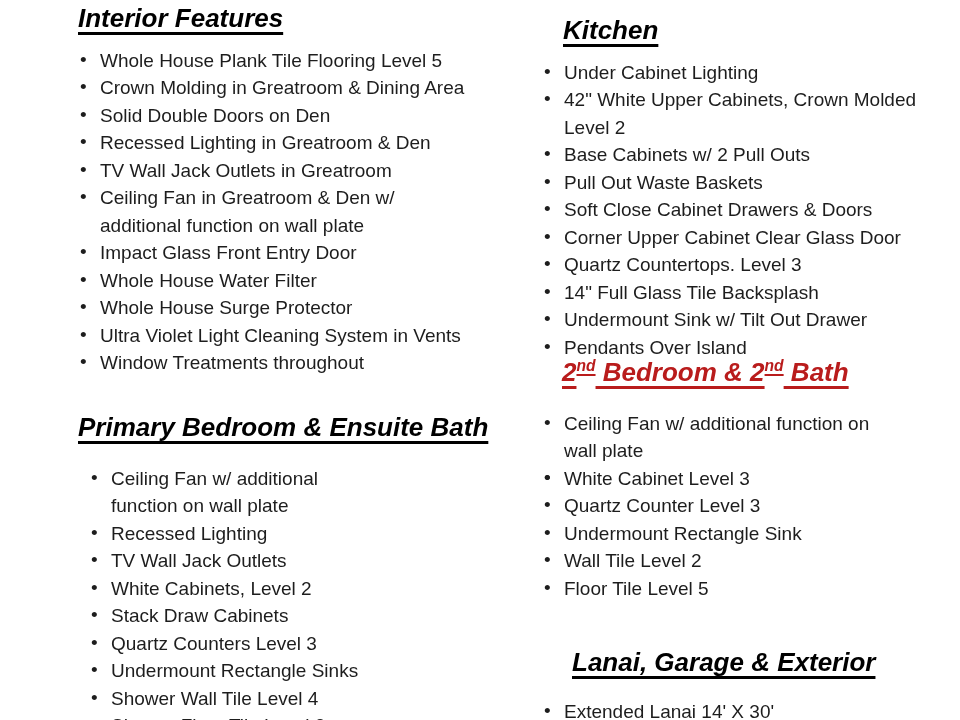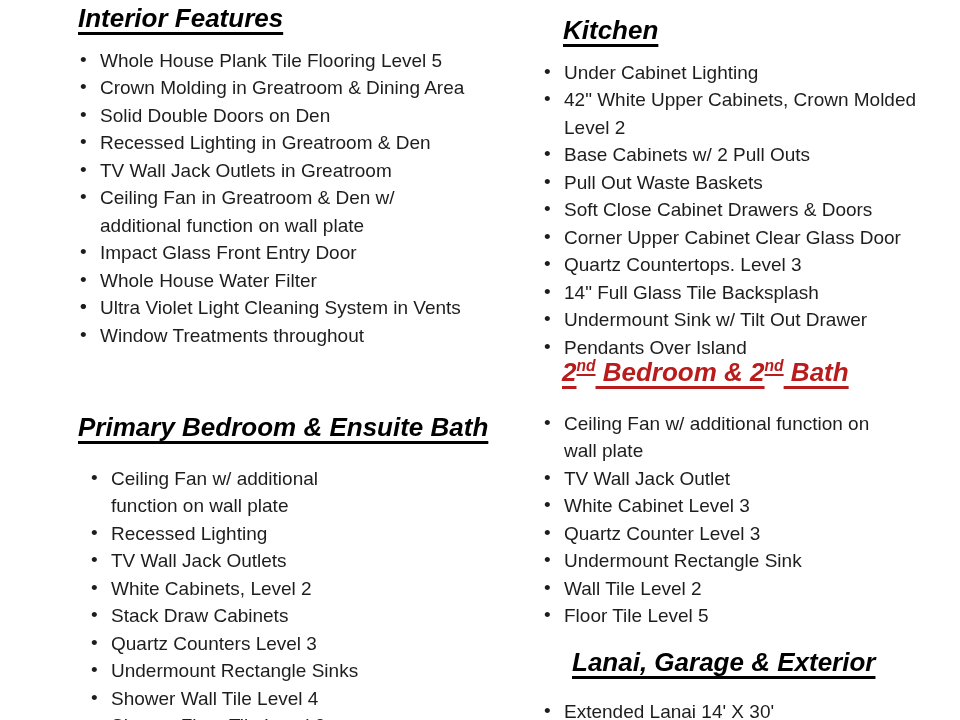--- a/index.html
+++ b/index.html
@@ -96,21 +96,21 @@
     <ul class="feature-list">
       <li><span class="bullet">•</span><span>Whole House Plank Tile Flooring Level 5</span></li>
       <li><span class="bullet">•</span><span>Crown Molding in Greatroom &amp; Dining Area</span></li>
       <li><span class="bullet">•</span><span>Solid Double Doors on Den</span></li>
       <li><span class="bullet">•</span><span>Recessed Lighting in Greatroom &amp; Den</span></li>
       <li><span class="bullet">•</span><span>TV Wall Jack Outlets in Greatroom</span></li>
       <li><span class="bullet">•</span><span>Ceiling Fan in Greatroom &amp; Den w/
 additional function on wall plate</span></li>
       <li><span class="bullet">•</span><span>Impact Glass Front Entry Door</span></li>
       <li><span class="bullet">•</span><span>Whole House Water Filter</span></li>
-      <li><span class="bullet">•</span></li>
+      <li><span class="bullet">•</span><span>Whole House Surge Protector</span></li>
       <li><span class="bullet">•</span><span>Ultra Violet Light Cleaning System in Vents</span></li>
       <li><span class="bullet">•</span><span>Window Treatments throughout</span></li>
     </ul>
   </div>
 
   <div class="section" id="sec-primary">
     <h2 class="sec-title">Primary Bedroom &amp; Ensuite Bath</h2>
     <ul class="feature-list">
       <li><span class="bullet">•</span><span>Ceiling Fan w/ additional
 function on wall plate</span></li>
@@ -140,21 +140,21 @@
       <li><span class="bullet">•</span><span>Undermount Sink w/ Tilt Out Drawer</span></li>
       <li><span class="bullet">•</span><span>Pendants Over Island</span></li>
     </ul>
   </div>
 
   <div class="section" id="sec-bed2">
     <h2 class="sec-title-parts"><span class="part">2</span><span class="sup">nd</span><span class="part"> Bedroom &amp; 2</span><span class="sup">nd</span><span class="part"> Bath</span></h2>
     <ul class="feature-list">
       <li><span class="bullet">•</span><span>Ceiling Fan w/ additional function on
 wall plate</span></li>
-      <li><span class="bullet">•</span><span>TV Wall Jack Outlet</span></li>
+      <li><span class="bullet">•</span></li>
       <li><span class="bullet">•</span><span>White Cabinet Level 3</span></li>
       <li><span class="bullet">•</span><span>Quartz Counter Level 3</span></li>
       <li><span class="bullet">•</span><span>Undermount Rectangle Sink</span></li>
       <li><span class="bullet">•</span><span>Wall Tile Level 2</span></li>
       <li><span class="bullet">•</span><span>Floor Tile Level 5</span></li>
     </ul>
   </div>
 
   <div class="section" id="sec-lanai">
     <h2 class="sec-title">Lanai, Garage &amp; Exterior</h2>

